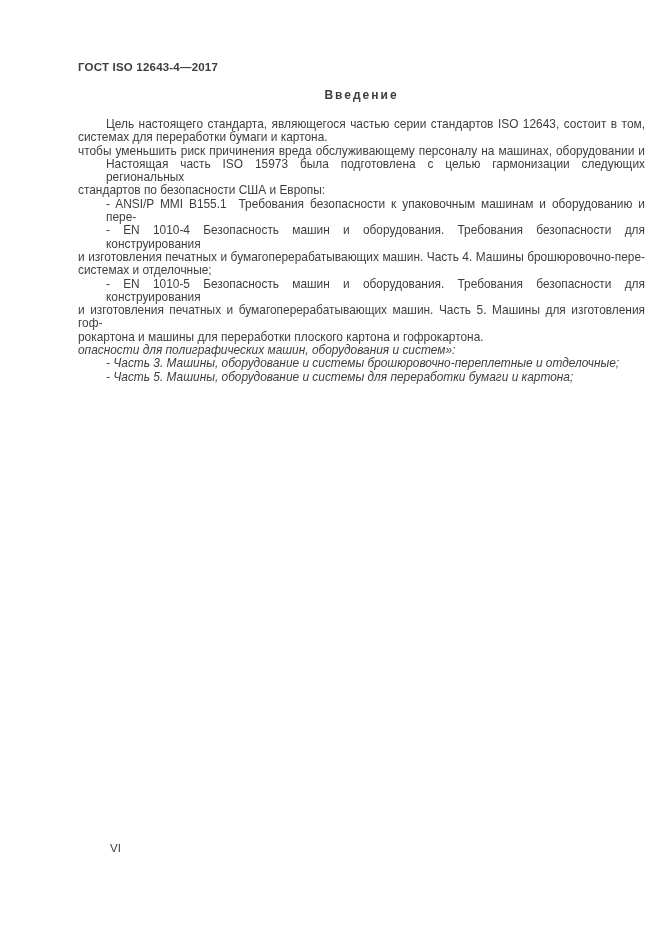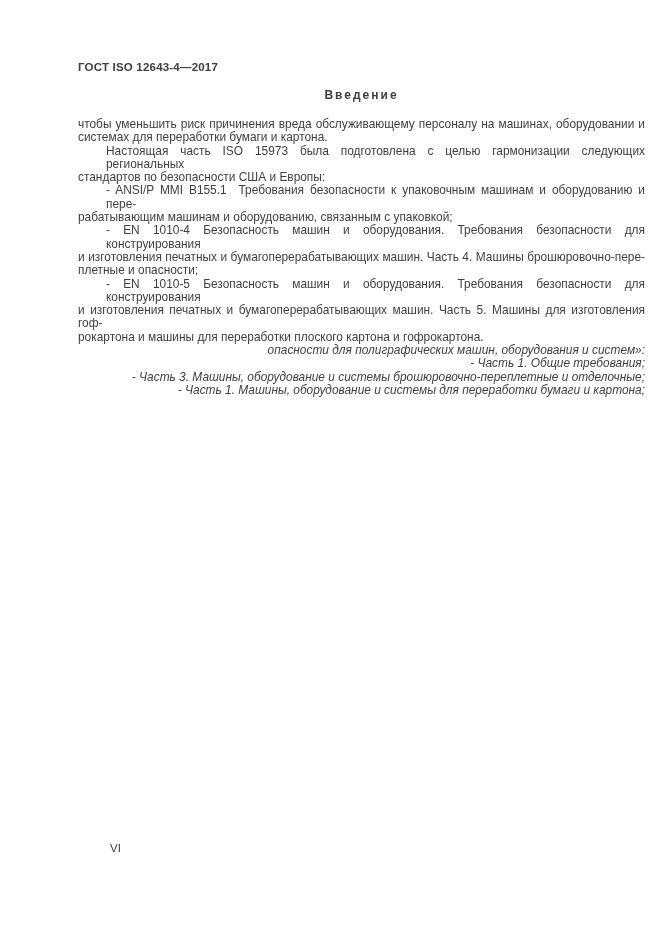--- a/index.html
+++ b/index.html
@@ -49,61 +49,59 @@
   }
   .ln.jst {
     text-align: justify;
     text-align-last: justify;
   }
   .ln.ind {
     padding-left: 28px;
   }
   .it {
     font-style: italic;
-    text-align: right;
   }
   .page-number {
     position: absolute;
     left: 78px;
     top: 842px;
     font-size: 11.5px;
     margin-left: 32px;
   }
 </style>
 </head>
 <body>
 
 <div class="page">
 
   <div class="doc-header">ГОСТ ISO 12643-4—2017</div>
 
   <div class="doc-title">Введение</div>
 
   <div class="body-text">
 
+    <div class="ln jst ind">Цель настоящего стандарта, являющегося частью серии стандартов ISO 12643, состоит в том,</div>
+    <div class="ln">системах для переработки бумаги и картона.</div>
     <div class="ln jst">чтобы уменьшить риск причинения вреда обслуживающему персоналу на машинах, оборудовании и</div>
-    <div class="ln">системах для переработки бумаги и картона.</div>
 
     <div class="ln jst ind">Настоящая часть ISO 15973 была подготовлена с целью гармонизации следующих региональных</div>
     <div class="ln">стандартов по безопасности США и Европы:</div>
 
     <div class="ln jst ind">- ANSI/P MMI B155.1&nbsp; Требования безопасности к упаковочным машинам и оборудованию и пере-</div>
-    <div class="ln">рабатывающим машинам и оборудованию, связанным с упаковкой;</div>
 
     <div class="ln jst ind">- EN 1010-4 Безопасность машин и оборудования. Требования безопасности для конструирования</div>
     <div class="ln jst">и изготовления печатных и бумагоперерабатывающих машин. Часть 4. Машины брошюровочно-пере-</div>
-    <div class="ln">плетные и опасности;</div>
+    <div class="ln">системах и отделочные;</div>
 
     <div class="ln jst ind">- EN 1010-5 Безопасность машин и оборудования. Требования безопасности для конструирования</div>
     <div class="ln jst">и изготовления печатных и бумагоперерабатывающих машин. Часть 5. Машины для изготовления гоф-</div>
     <div class="ln">рокартона и машины для переработки плоского картона и гофрокартона.</div>
 
     <div class="ln it">опасности для полиграфических машин, оборудования и систем»:</div>
 
-    <div class="ln it ind">- Часть 1. Общие требования;</div>
     <div class="ln it ind">- Часть 3. Машины, оборудование и системы брошюровочно-переплетные и отделочные;</div>
-    <div class="ln it ind">- Часть 1. Машины, оборудование и системы для переработки бумаги и картона;</div>
+    <div class="ln it ind">- Часть 5. Машины, оборудование и системы для переработки бумаги и картона;</div>
 
   </div>
 
   <div class="page-number">VI</div>
 
 </div>
 
 </body></html>

